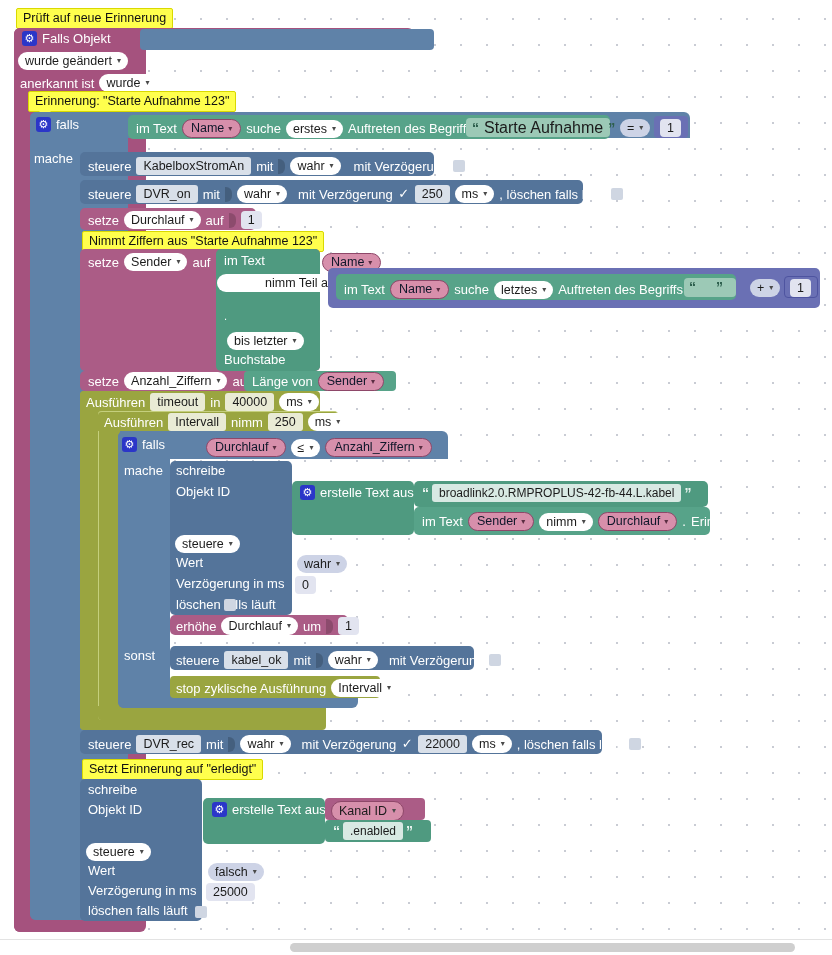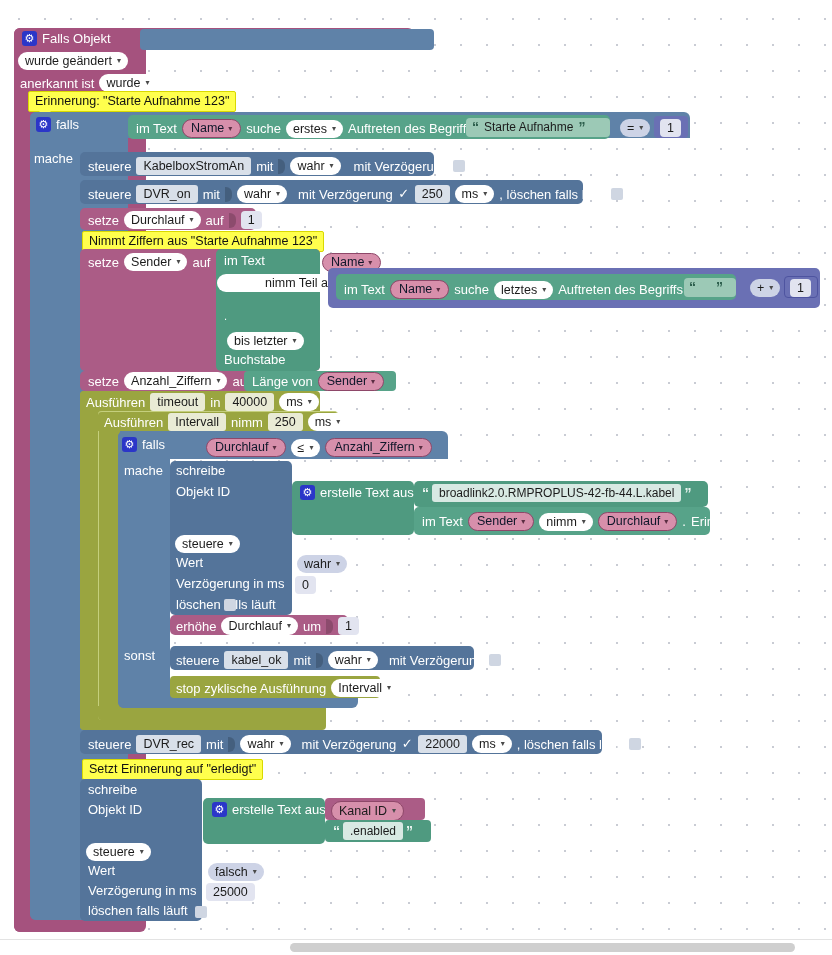--- a/index.html
+++ b/index.html
@@ -75,20 +75,21 @@
   .qd{font-size:14px;font-weight:bold;color:#2d5f4d;}
   
   #hscroll{position:absolute;left:0;bottom:0;width:832px;height:15px;background:#ffffff;border-top:1px solid #e3e3e3;}
   #hscroll .thumb{position:absolute;left:290px;top:3px;width:505px;height:9px;background:#cfcfcf;border-radius:5px;}
 </style>
 </head>
 <body>
 
 <div id="workspace">
 
+  <div class="cmt" style="left:16px;top:8px;">Prüft auf neue Erinnerung</div>
 
   <div class="blk c-mauve" style="left:14px;top:28px;width:132px;height:904px;border-radius:6px;"></div>
   <div class="blk c-mauve" style="left:14px;top:28px;width:400px;height:22px;border-radius:6px 6px 0 0;"></div>
 
   <div class="blk c-mauve" style="left:14px;top:918px;width:128px;height:14px;border-radius:0 0 6px 6px;"></div>
 
   <div class="row" style="position:absolute;left:22px;top:31px;">
     <span class="gear">⚙</span>
     <span class="lbl">Falls Objekt</span>
   </div>
@@ -117,21 +118,21 @@
   <div class="row" style="position:absolute;left:136px;top:119px;">
     <span class="lbl">im Text</span>
     <span class="varpill">Name</span>
     <span class="lbl">suche</span>
     <span class="fld dd">erstes</span>
     <span class="lbl">Auftreten des Begriffs</span>
   </div>
   <div class="blk c-textq" style="left:466px;top:118px;width:144px;height:19px;border-radius:4px;"></div>
   <div class="row" style="position:absolute;left:472px;top:119px;">
     <span class="qd">“</span>
-    <span class="dark" style="font-size:12px;">Starte Aufnahme</span>
+    <span class="dark" style="font-size:16px;">Starte Aufnahme</span>
     <span class="qd">”</span>
   </div>
   <div class="fld dd" style="position:absolute;left:620px;top:119px;background:#cdd3e6;">=</div>
   <div class="blk c-indigo" style="left:654px;top:116px;width:34px;height:22px;border-radius:4px;"></div>
   <div class="fld num" style="position:absolute;left:660px;top:119px;">1</div>
 
   <div class="blk c-blue-d" style="left:80px;top:152px;width:354px;height:24px;"></div>
   <div class="row" style="position:absolute;left:88px;top:157px;">
     <span class="lbl">steuere</span>
     <span class="fld flat">KabelboxStromAn</span>

